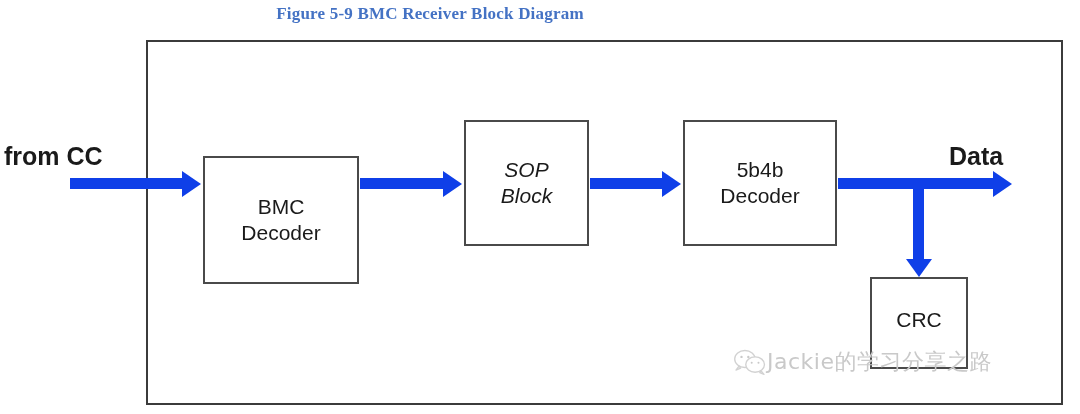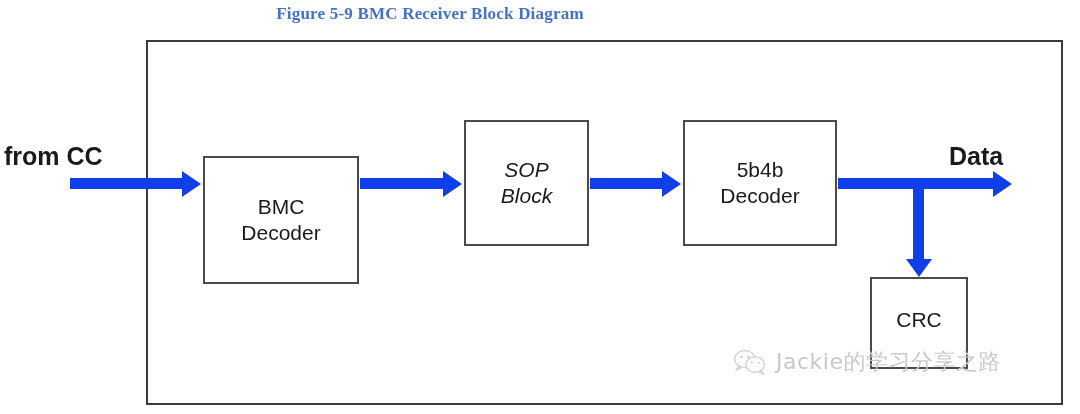--- a/index.html
+++ b/index.html
@@ -124,21 +124,20 @@
   #label-from-cc { left: 4px;   top: 142px; }
   #label-data    { left: 949px; top: 142px; }
 
   
   .watermark {
     position: absolute;
     left: 733px;
     top: 347px;
     display: flex;
     align-items: center;
-    gap: 9px;
     z-index: 8;
     pointer-events: none;
   }
   .watermark .wm-text {
     font-family: "DejaVu Sans", sans-serif;
     font-size: 22px;
     color: #c9c9c9;
     white-space: nowrap;
     letter-spacing: 0.5px;
   }

